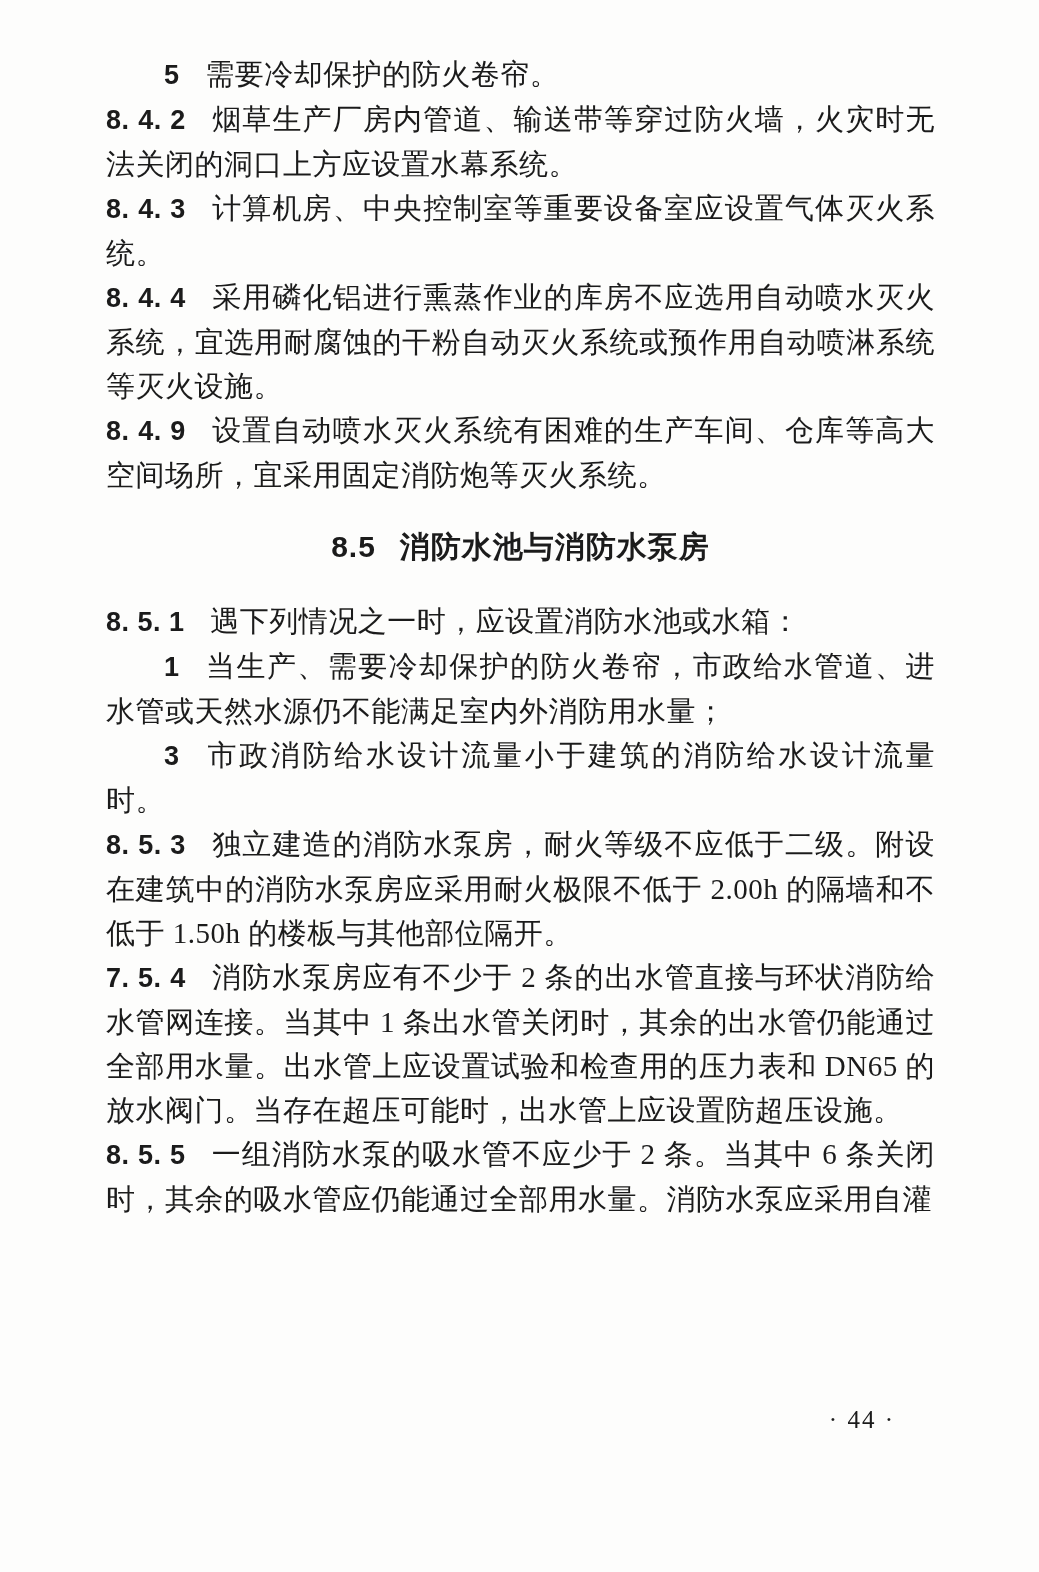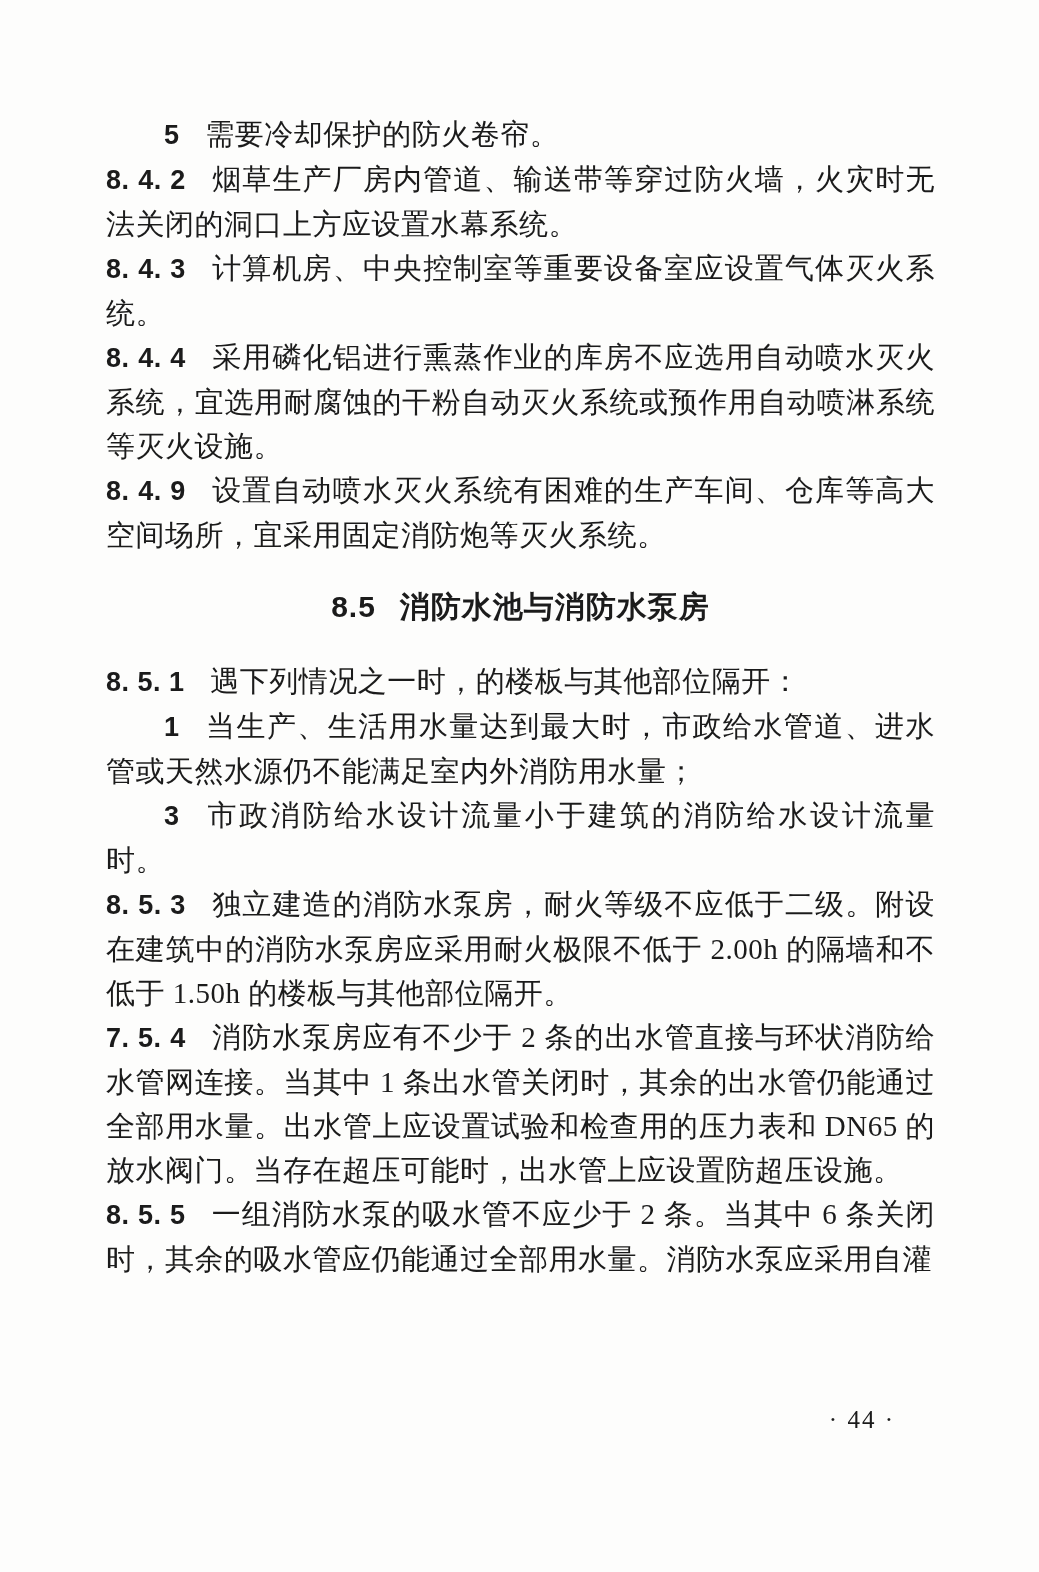--- a/index.html
+++ b/index.html
@@ -7,21 +7,21 @@
     padding: 0;
     background: #e9e9e9;
   }
   .page {
     position: relative;
     width: 1039px;
     height: 1572px;
     margin: 0 auto;
     background: #fdfdfc;
     box-sizing: border-box;
-    padding: 112px 104px 0 106px;
+    padding: 52px 104px 0 106px;
     font-family: "Liberation Serif", "DejaVu Serif", serif;
     color: #1b1b1b;
     overflow: hidden;
   }
   .para {
     margin: 0;
     font-size: 29px;
     line-height: 44px;
     text-align: justify;
     letter-spacing: 0.5px;
@@ -79,25 +79,25 @@
 
   <p class="para">
     <span class="label">8. 4. 9</span><span>设置自动喷水灭火系统有困难的生产车间、仓库等高大空间场所，宜采用固定消防炮等灭火系统。</span>
   </p>
 
   <h2 class="section-heading">
     <span class="label">8.5</span><span>消防水池与消防水泵房</span>
   </h2>
 
   <p class="para">
-    <span class="label">8. 5. 1</span><span>遇下列情况之一时，的楼板与其他部位隔开：</span>
+    <span class="label">8. 5. 1</span><span>遇下列情况之一时，应设置消防水池或水箱：</span>
   </p>
 
   <p class="para subitem">
-    <span class="label">1</span><span>当生产、生活用水量达到最大时，市政给水管道、进水管或天然水源仍不能满足室内外消防用水量；</span>
+    <span class="label">1</span><span>当生产、需要冷却保护的防火卷帘，市政给水管道、进水管或天然水源仍不能满足室内外消防用水量；</span>
   </p>
 
 
   <p class="para subitem">
     <span class="label">3</span><span>市政消防给水设计流量小于建筑的消防给水设计流量时。</span>
   </p>
 
 
   <p class="para">
     <span class="label">8. 5. 3</span><span>独立建造的消防水泵房，耐火等级不应低于二级。附设在建筑中的消防水泵房应采用耐火极限不低于 2.00h 的隔墙和不低于 1.50h 的楼板与其他部位隔开。</span>

